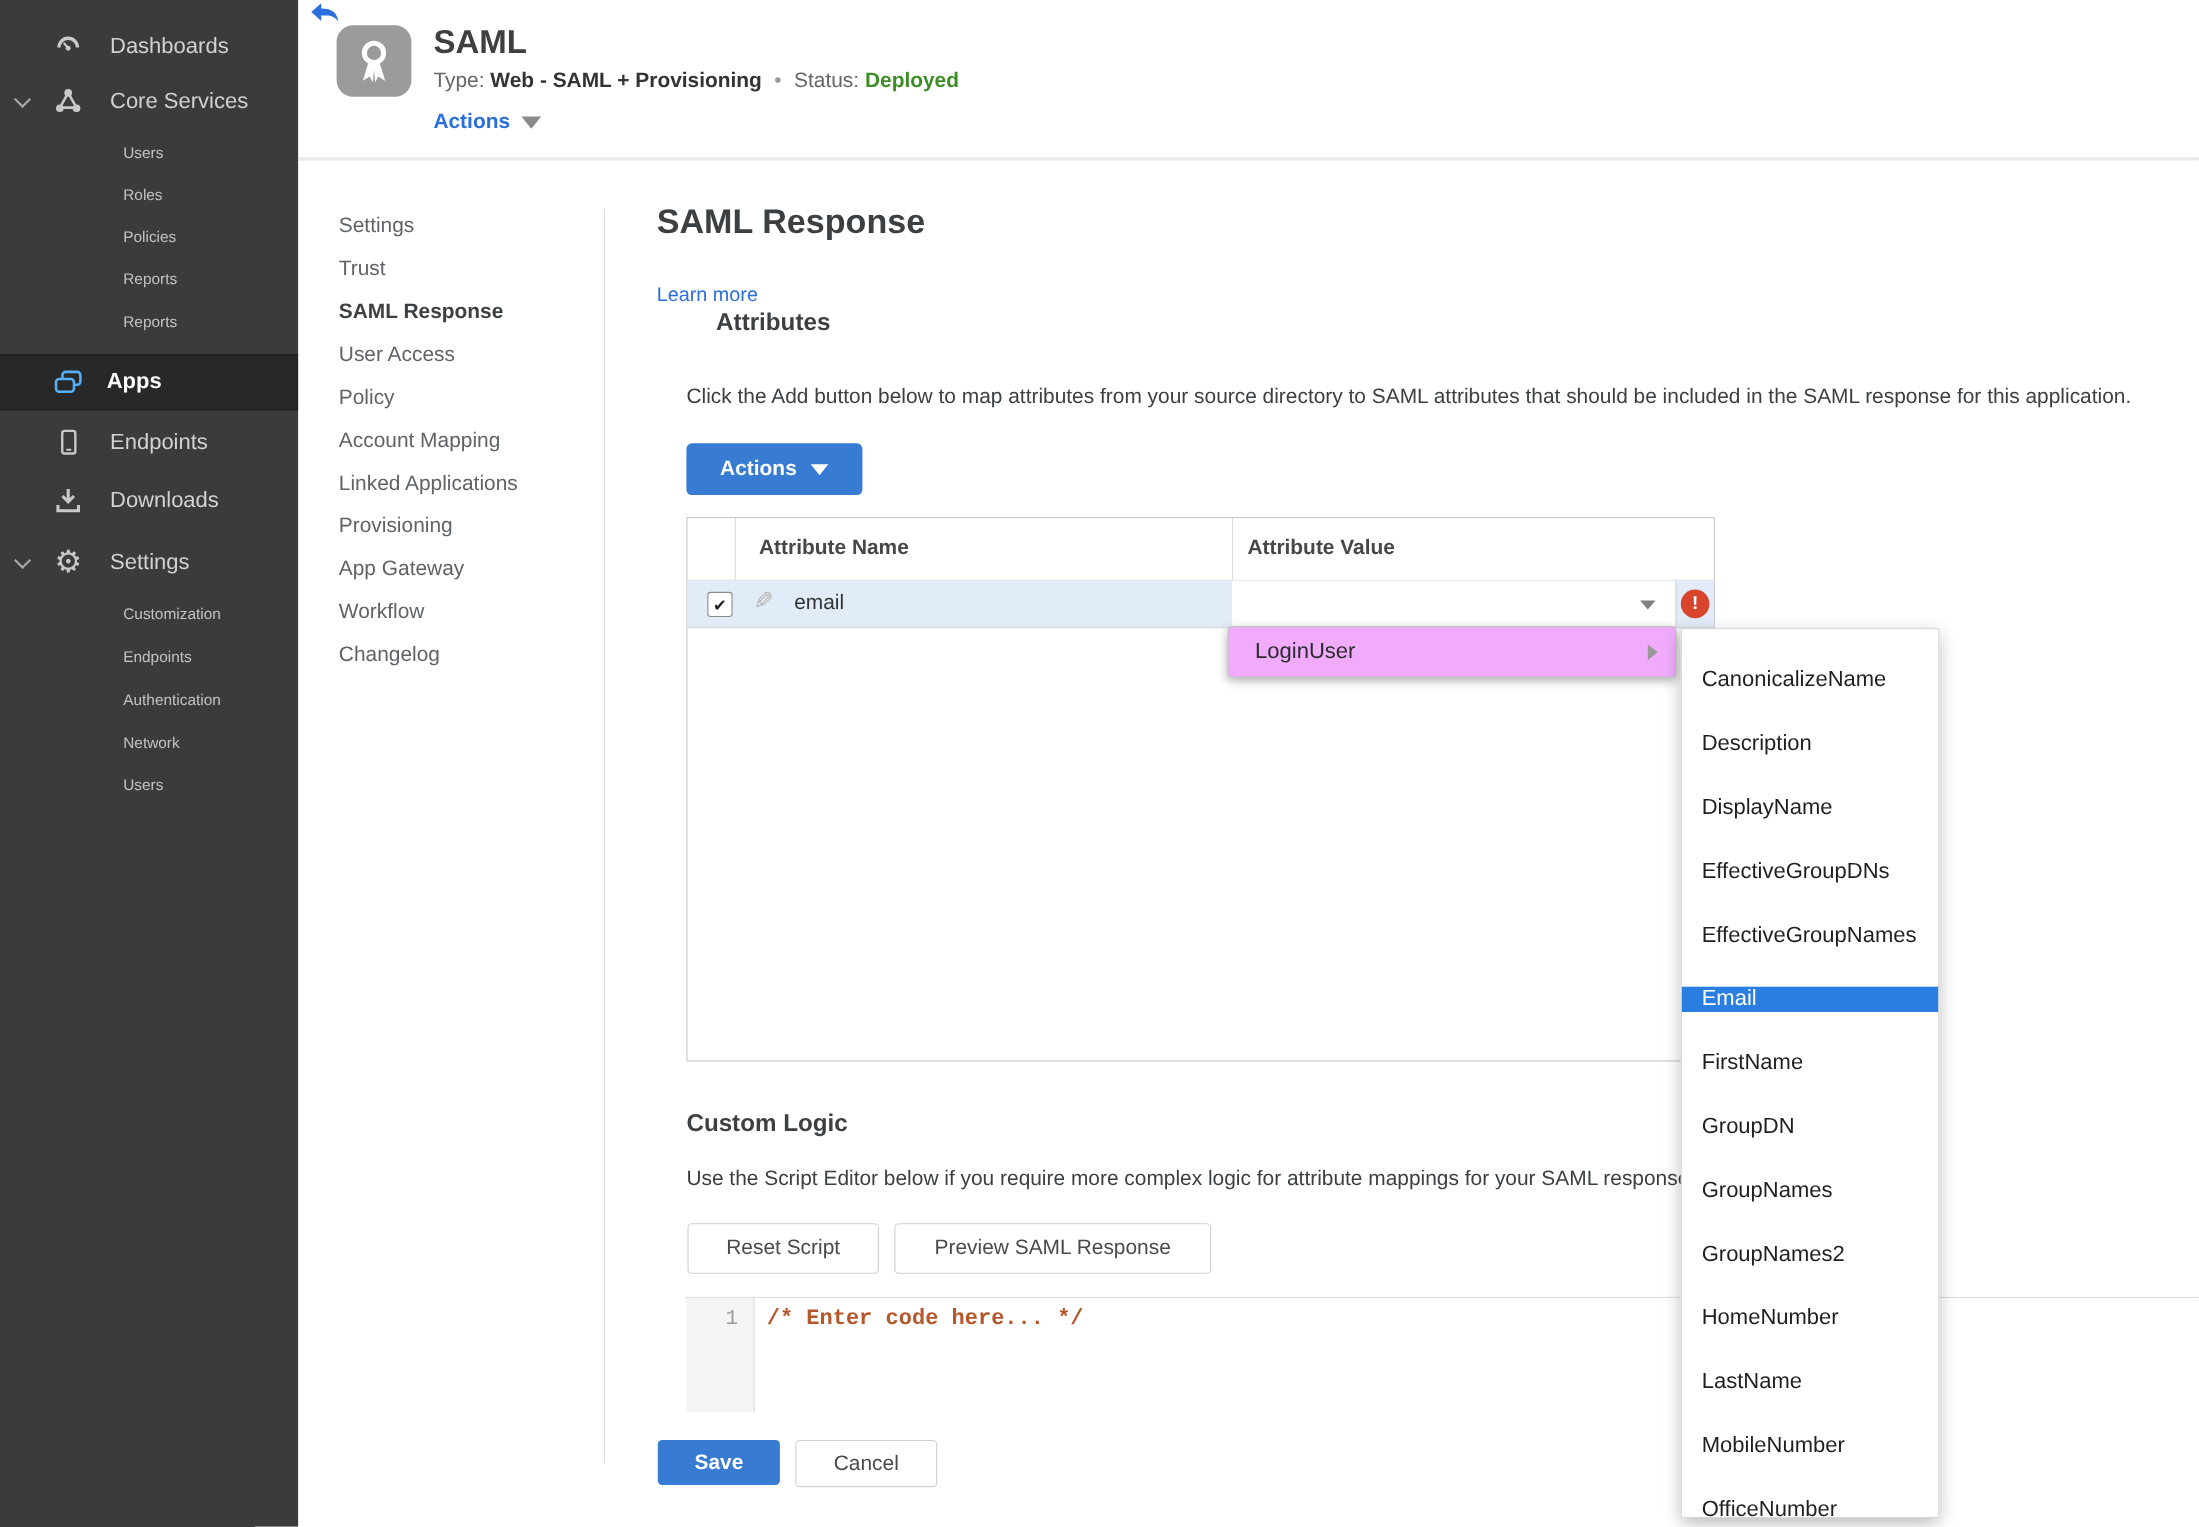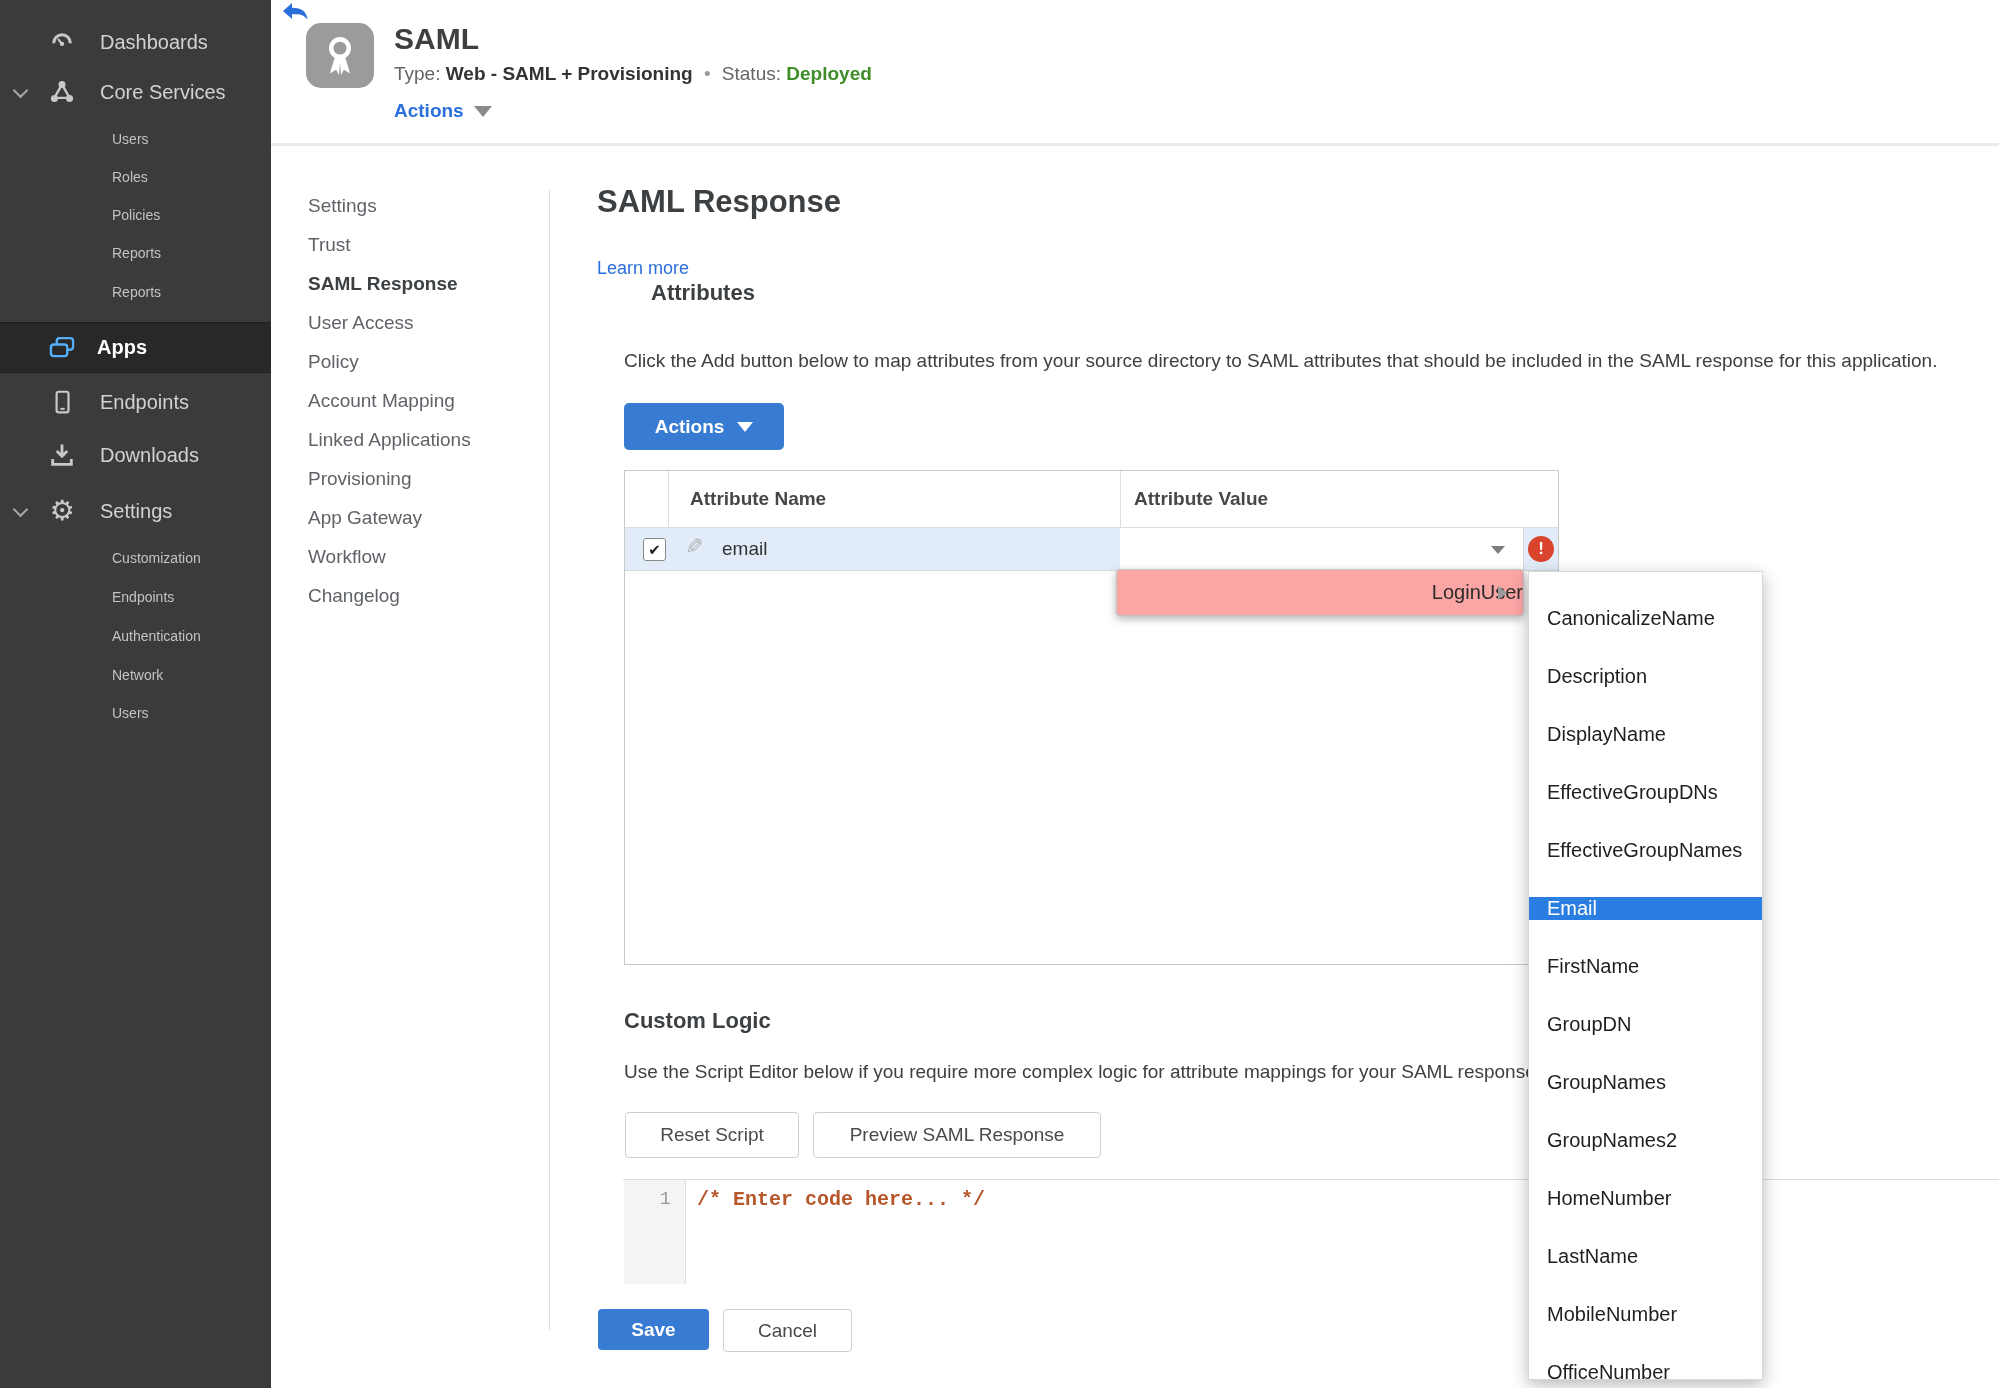--- a/index.html
+++ b/index.html
@@ -64,22 +64,22 @@
     display:flex;align-items:center;justify-content:center;font-size:15px;color:#1d1d1d;cursor:pointer;}
   .pencil{position:absolute;left:60px;top:6px;font-size:22px;color:#b3b3b3;transform:scaleX(-1);}
   .cell-name{position:absolute;left:97px;font-size:19px;color:#333;line-height:42px;}
   .value-box{position:absolute;left:495px;top:0;width:403px;height:42px;background:#fff;cursor:pointer;}
   .caret-down{position:absolute;right:18px;top:18px;width:0;height:0;border-left:7px solid transparent;border-right:7px solid transparent;border-top:8px solid #7f7f7f;}
   .row-div2{position:absolute;left:898px;top:0;width:1px;height:42px;background:#d8d8d8;}
   .err-icon{position:absolute;left:903px;top:8px;width:26px;height:26px;border-radius:50%;background:#d9452c;color:#fff;
     font-weight:bold;font-size:17px;display:flex;align-items:center;justify-content:center;}
 
   
-  .ctx-menu{left:1116px;top:569px;width:406px;height:45px;background:#fca5a5;border:1px solid #c3c3c3;border-radius:4px;
-    box-shadow:0 3px 9px rgba(0,0,0,0.3);z-index:6;display:flex;align-items:center;cursor:pointer;justify-content:flex-end;}
+  .ctx-menu{left:1116px;top:569px;width:406px;height:45px;background:#f0abfc;border:1px solid #c3c3c3;border-radius:4px;
+    box-shadow:0 3px 9px rgba(0,0,0,0.3);z-index:6;display:flex;align-items:center;cursor:pointer;}
   .ctx-label{padding-left:24px;font-size:20px;color:#2b2b2b;}
   .ctx-arrow{position:absolute;right:16px;width:0;height:0;border-top:7px solid transparent;border-bottom:7px solid transparent;border-left:9px solid #9a9a9a;}
   .submenu{left:1528px;top:571px;width:233px;height:807px;background:#fff;border:1px solid #d8d8d8;
     box-shadow:0 5px 16px rgba(0,0,0,0.28);z-index:7;display:grid;grid-auto-rows:1fr;}
   .submenu-item{display:flex;align-items:center;padding-left:18px;font-size:20px;color:#1f1f1f;cursor:pointer;white-space:nowrap;margin-top:35px;}
   .submenu-item.selected{background:#2a7de1;color:#ffffff;}
 
   
   .cl-h{left:624px;top:1008px;}
   .cl-d{left:624px;top:1061px;}

